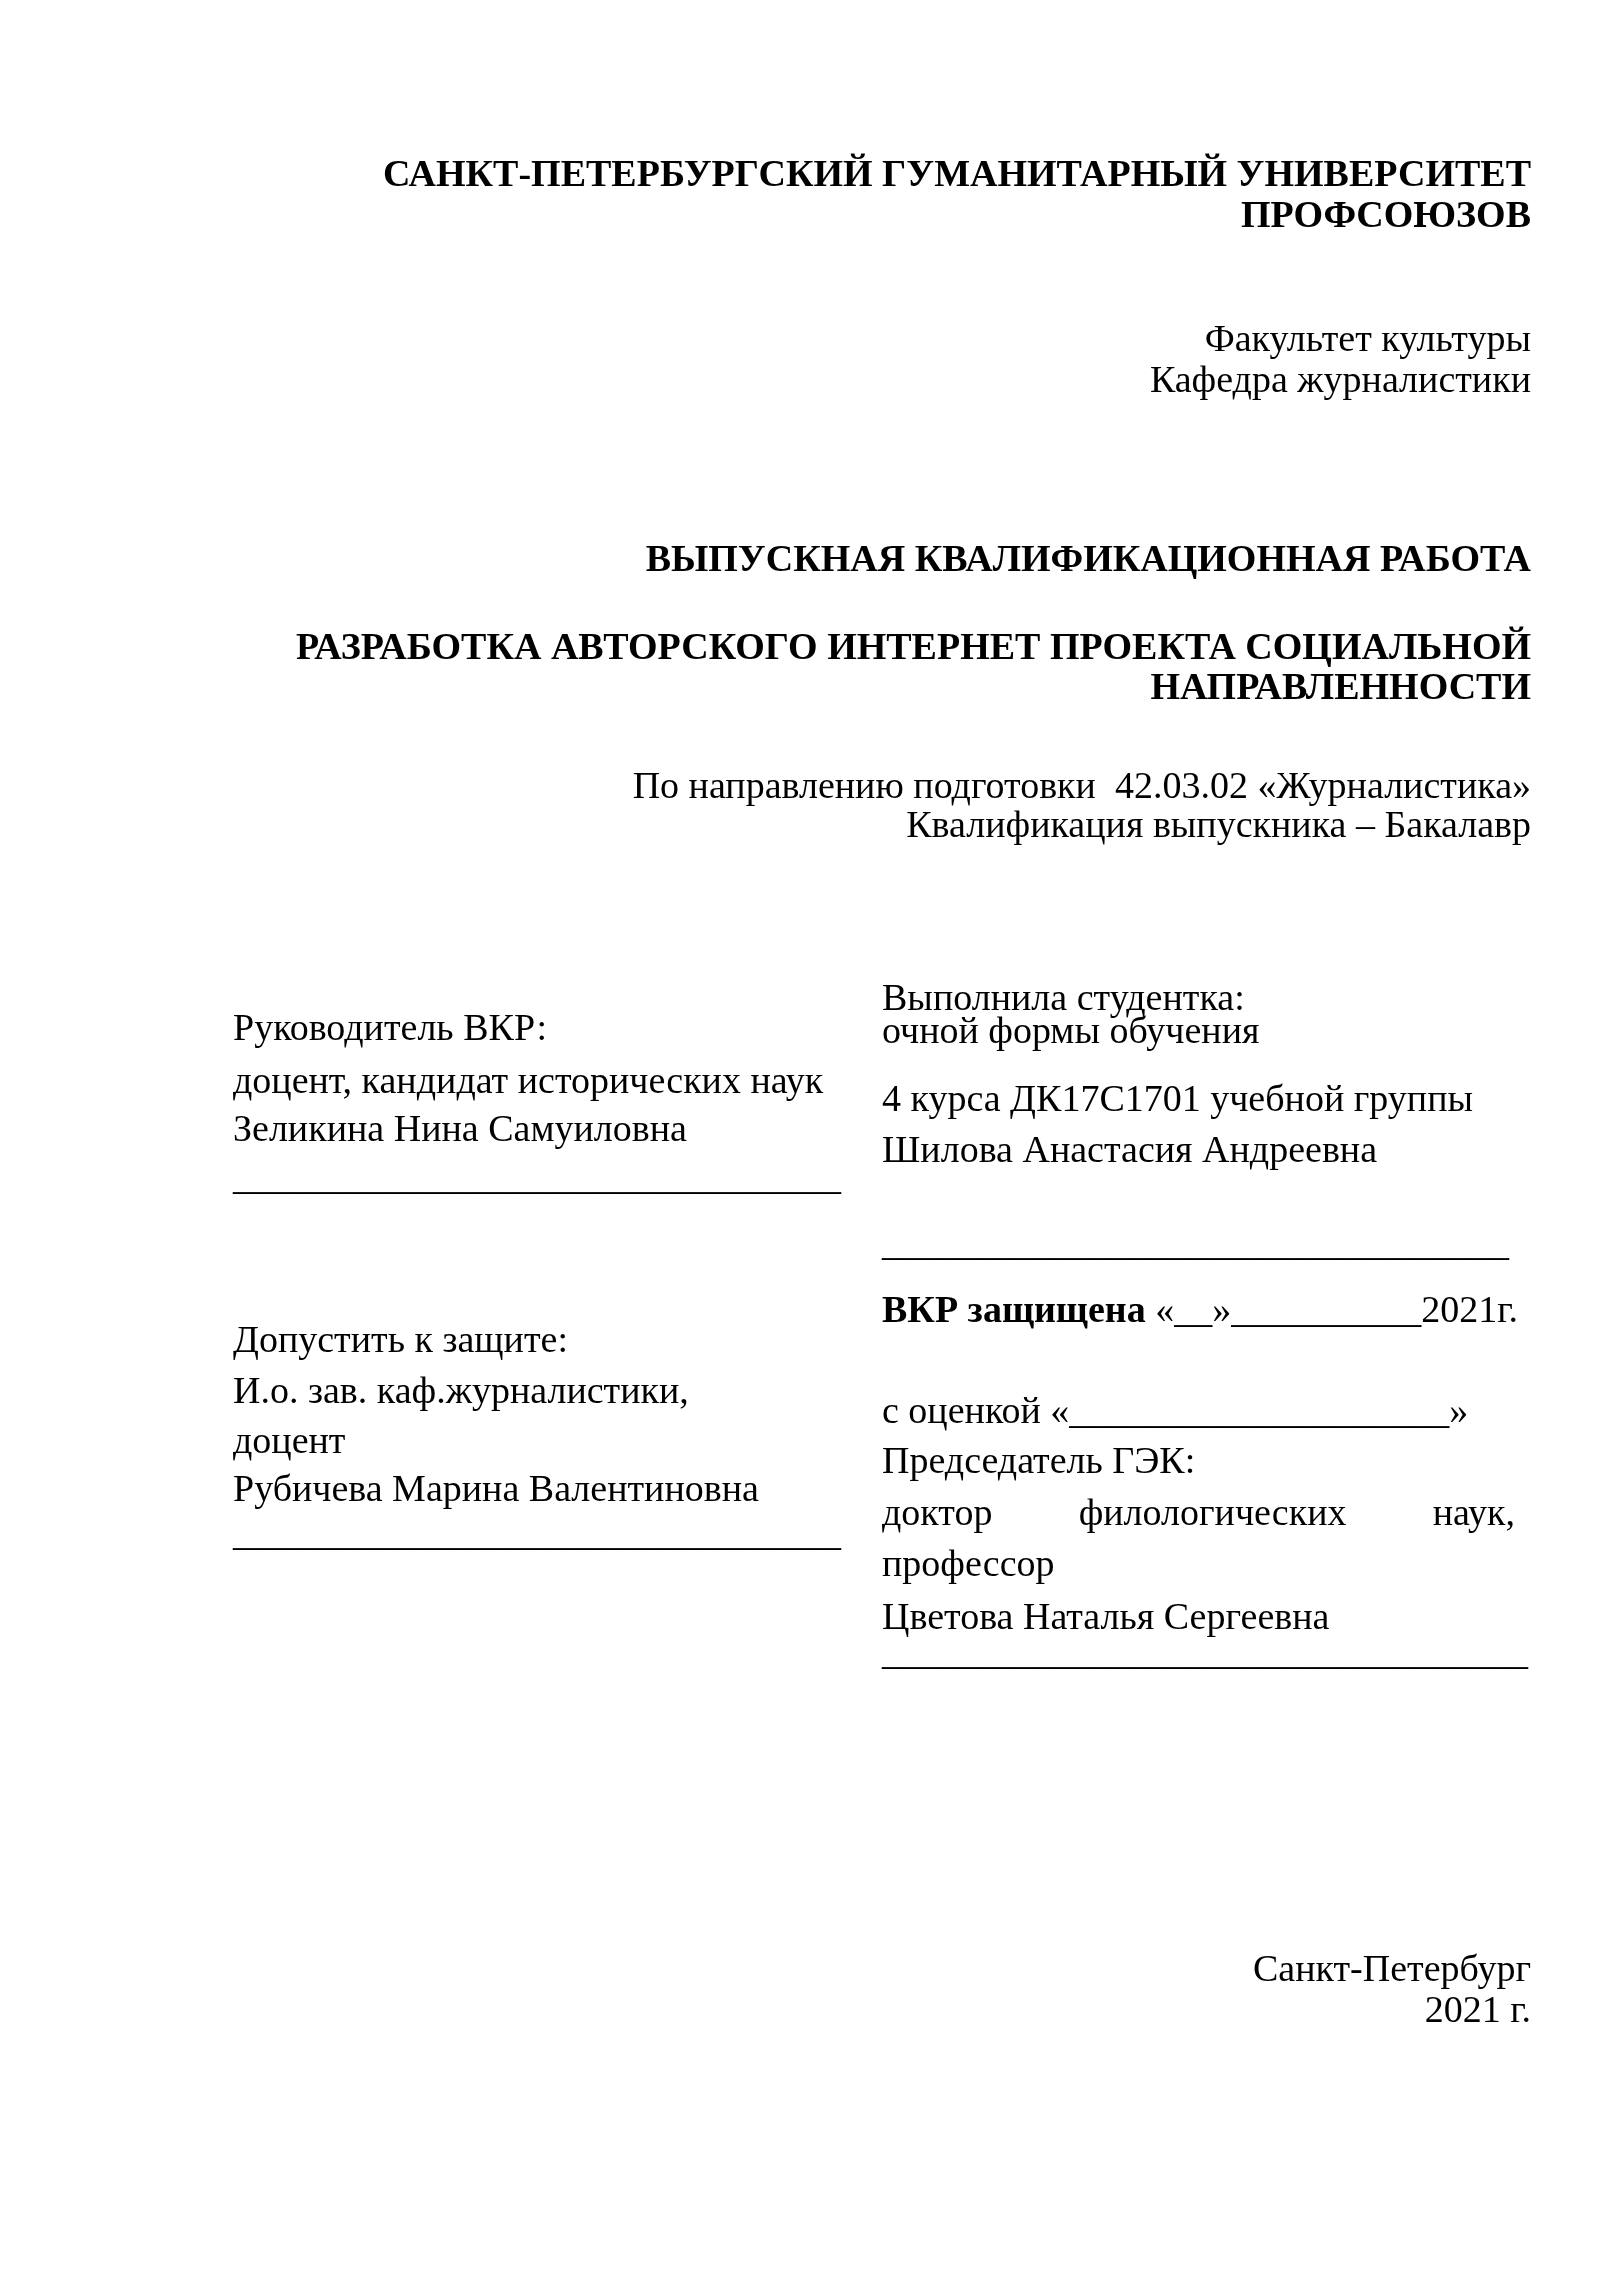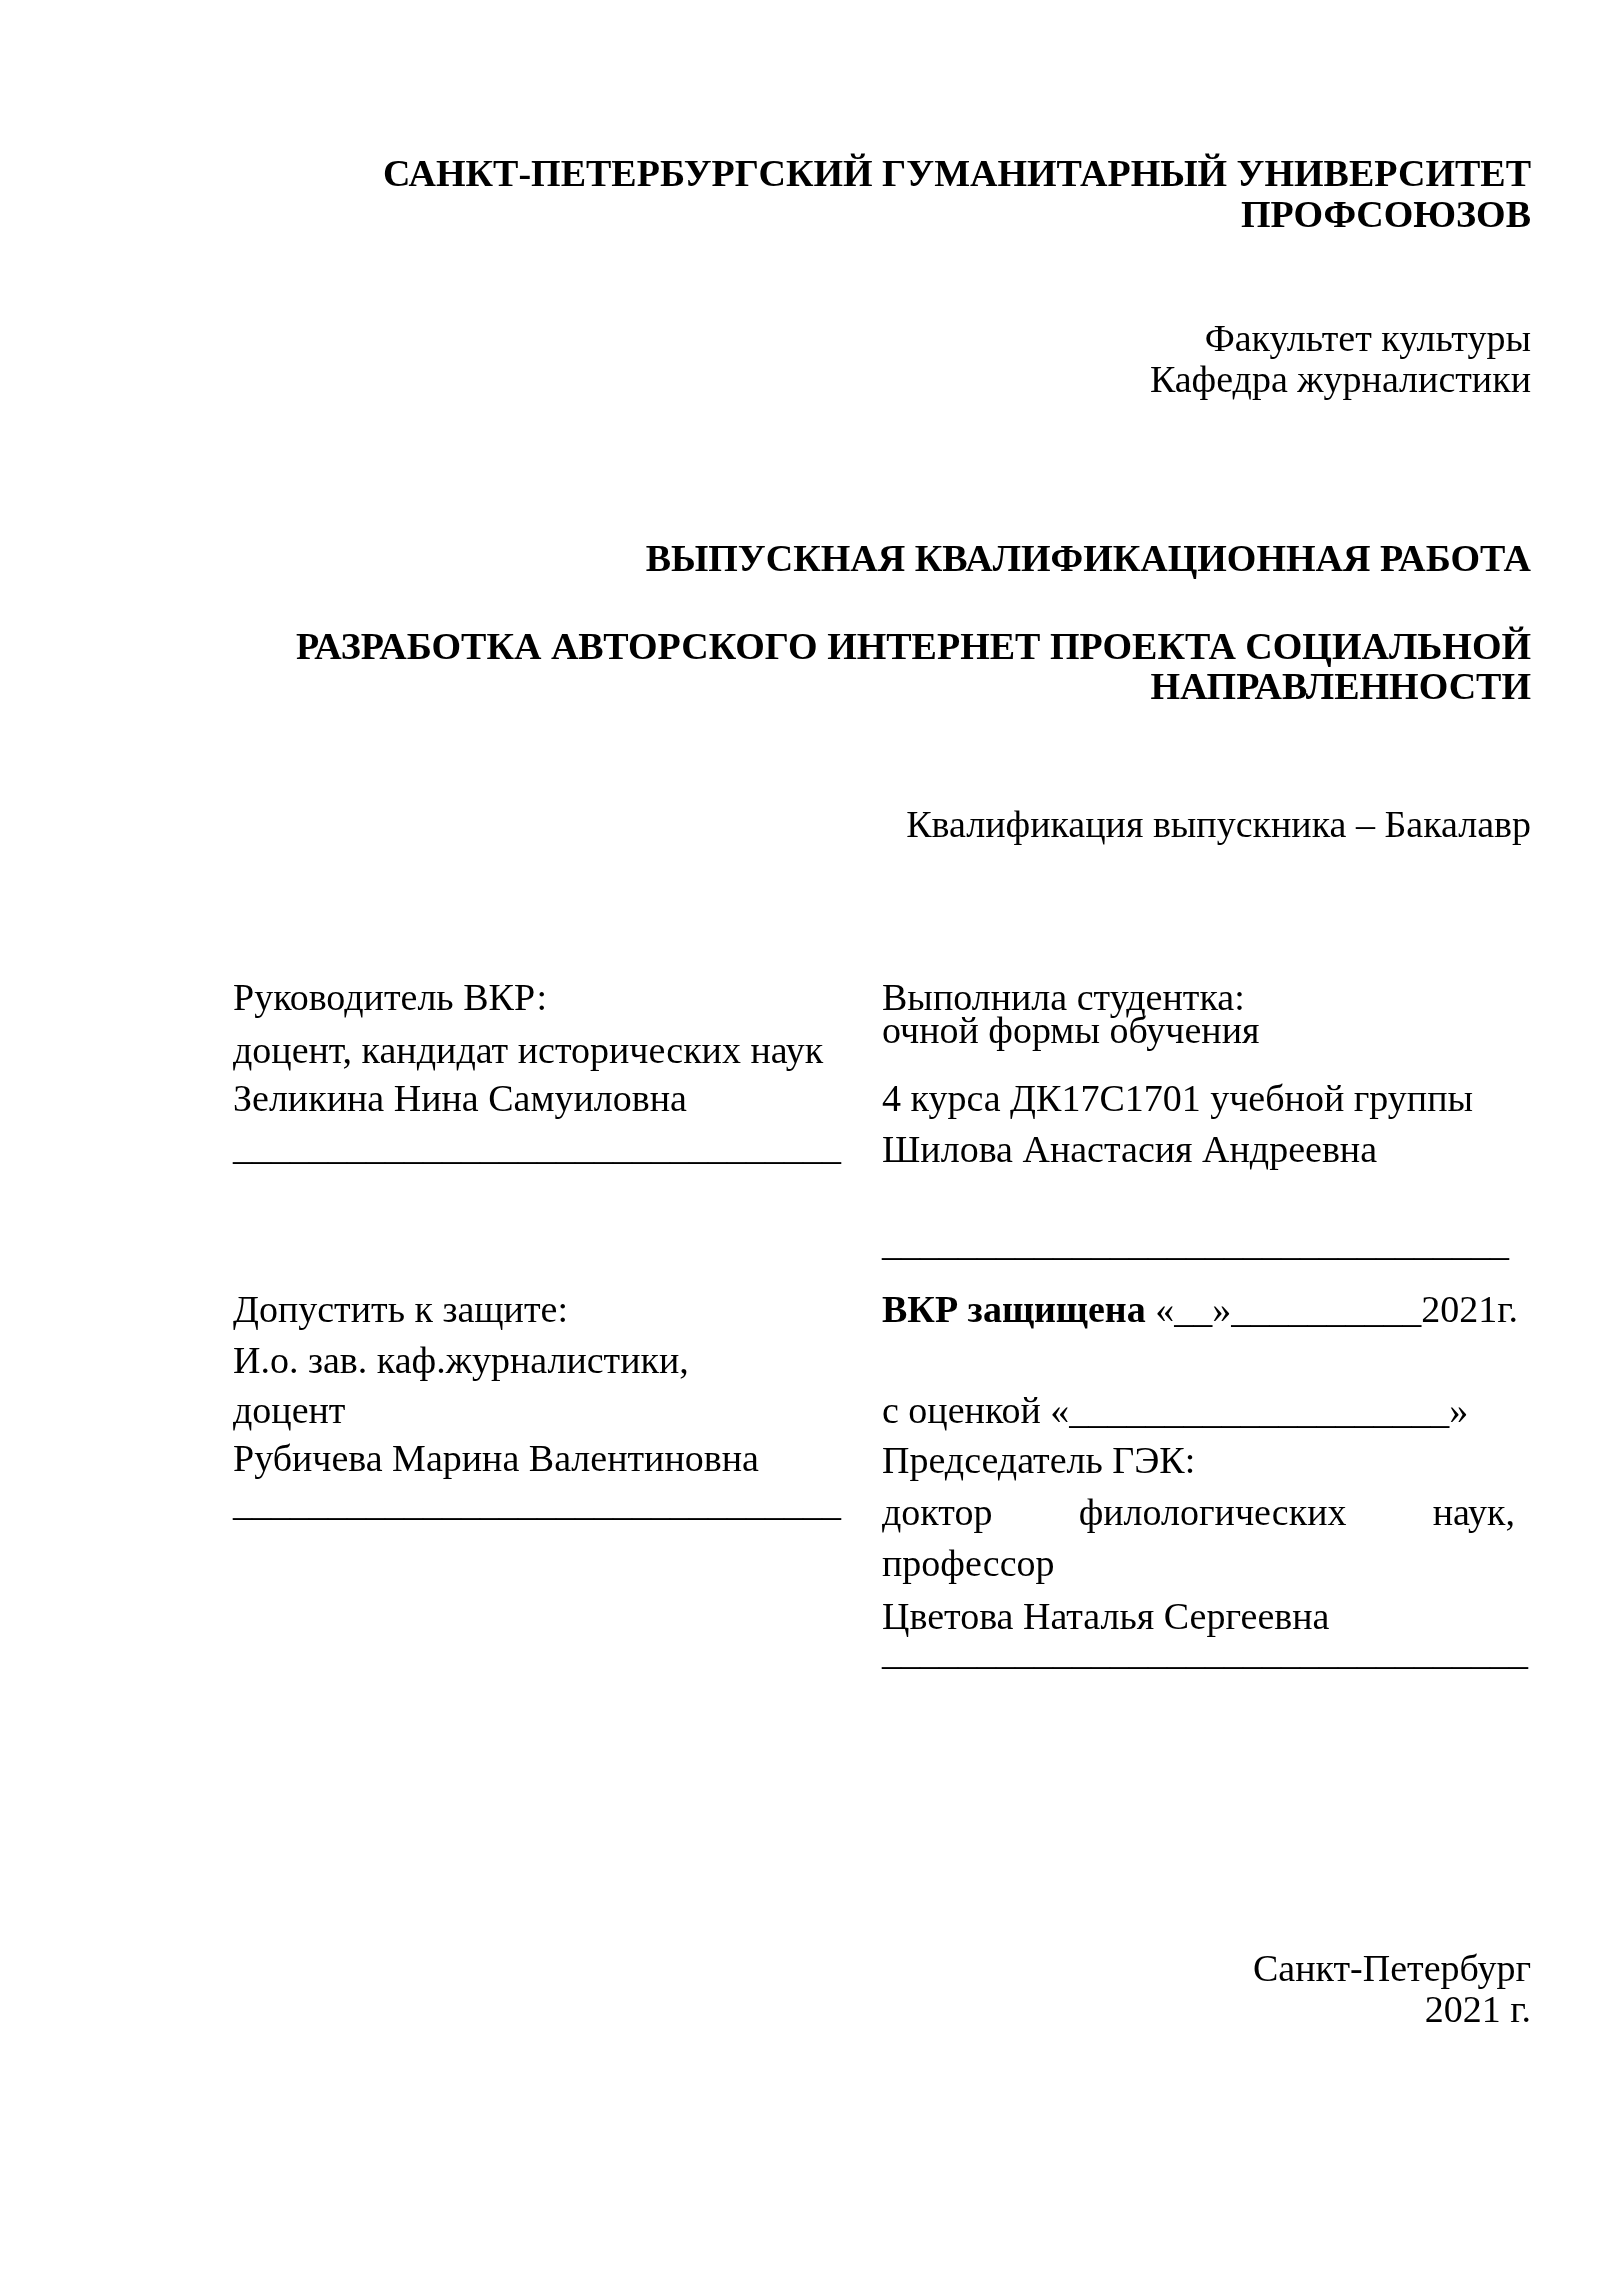--- a/index.html
+++ b/index.html
@@ -23,21 +23,21 @@
     white-space: pre;
     color: #000000;
   }
   .b { font-weight: bold; }
   
   .c {
     left: 232px;
     width: 1299px;
     text-align: right;
   }
-  .lc { left: 233px; width: 620px; }
+  .lc { left: 233px; width: 620px; margin-top: 30px; }
   .rc { left: 882px; width: 633px; }
   .just {
     display: flex;
     justify-content: space-between;
   }
   .just span { white-space: pre; }
 </style>
 </head>
 <body>
 
@@ -47,20 +47,21 @@
   <div class="l c b" style="top:195px">ПРОФСОЮЗОВ</div>
 
   <div class="l c" style="top:319px">Факультет культуры</div>
   <div class="l c" style="top:360px">Кафедра журналистики</div>
 
   <div class="l c b" style="top:539px">ВЫПУСКНАЯ КВАЛИФИКАЦИОННАЯ РАБОТА</div>
 
   <div class="l c b" style="top:627px">РАЗРАБОТКА АВТОРСКОГО ИНТЕРНЕТ ПРОЕКТА СОЦИАЛЬНОЙ</div>
   <div class="l c b" style="top:667px">НАПРАВЛЕННОСТИ</div>
 
+  <div class="l c" style="top:766px">По направлению подготовки  42.03.02 «Журналистика»</div>
   <div class="l c" style="top:805px">Квалификация выпускника – Бакалавр</div>
 
   <div class="l lc" style="top:978px">Руководитель ВКР:</div>
   <div class="l lc" style="top:1031px">доцент, кандидат исторических наук</div>
   <div class="l lc" style="top:1079px">Зеликина Нина Самуиловна</div>
   <div class="l lc" style="top:1127px">________________________________</div>
 
   <div class="l lc" style="top:1290px">Допустить к защите:</div>
   <div class="l lc" style="top:1341px">И.о. зав. каф.журналистики,</div>
   <div class="l lc" style="top:1391px">доцент</div>

